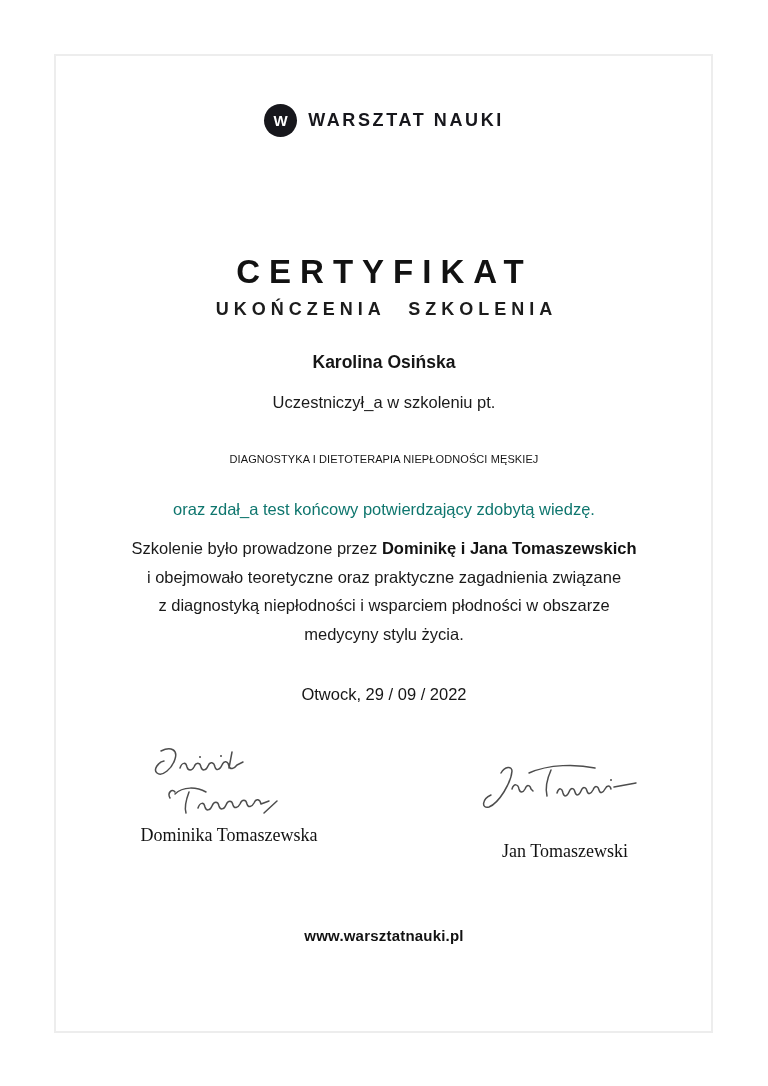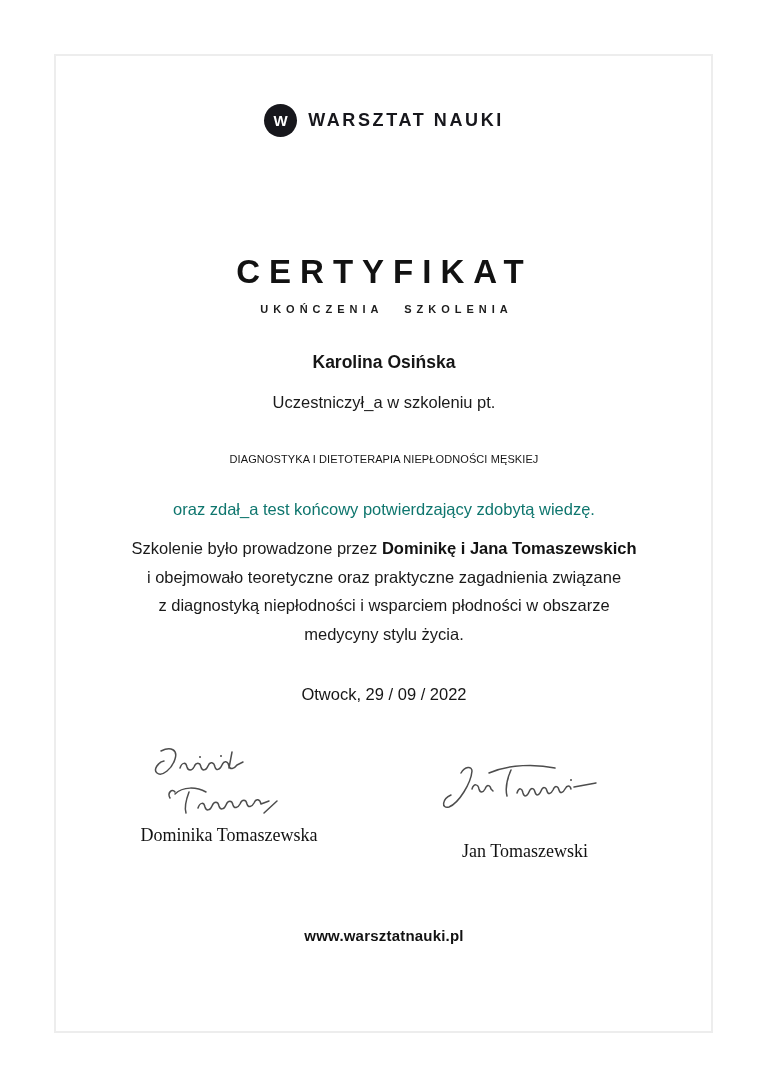--- a/index.html
+++ b/index.html
@@ -69,21 +69,21 @@
     top: 252px;
     font-size: 33px;
     font-weight: 700;
     letter-spacing: 9px;
     padding-left: 1px;
     color: #121212;
     line-height: 40px;
   }
   .cert-subtitle {
     top: 300px;
-    font-size: 11px;
+    font-size: 18px;
     font-weight: 600;
     letter-spacing: 5px;
     word-spacing: 13px;
     padding-left: 5px;
     color: #1c1c1c;
     line-height: 18px;
   }
   
   .recipient {
     top: 352px;
@@ -124,21 +124,21 @@
     line-height: 20px;
     text-align: center;
   }
   
   .sig-col {
     position: absolute;
     width: 330px;
     text-align: center;
   }
   .sig-col.left  { left: 64px;  top: 742px; }
-  .sig-col.right { left: 360px; top: 742px; }
+  .sig-col.right { left: 400px; top: 742px; }
   .sig-script { display: block; margin: 0 auto; }
   .sig-col.left  .sig-script { margin-top: 2px; }
   .sig-col.right .sig-script { margin-top: 16px; }
   .sig-name {
     font-family: "Liberation Serif", "DejaVu Serif", serif;
     font-size: 18px;
     color: #121212;
     margin-top: 4px;
     line-height: 22px;
   }

